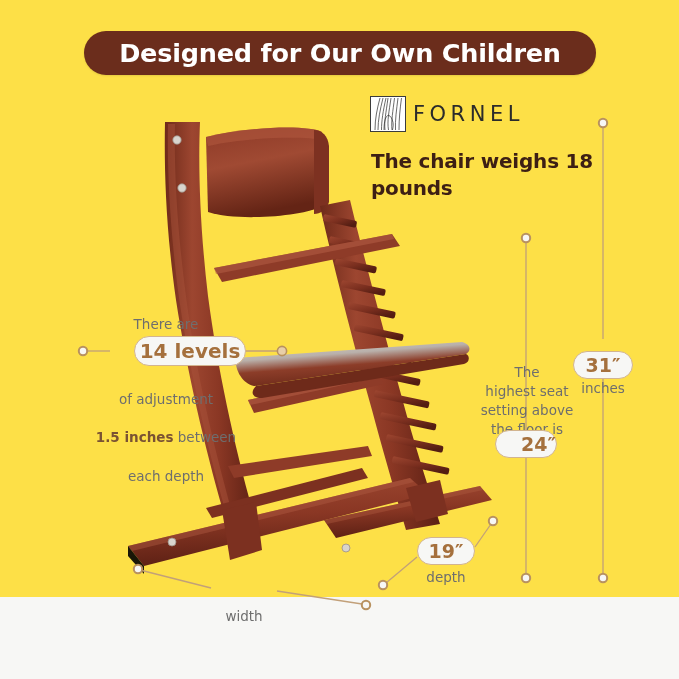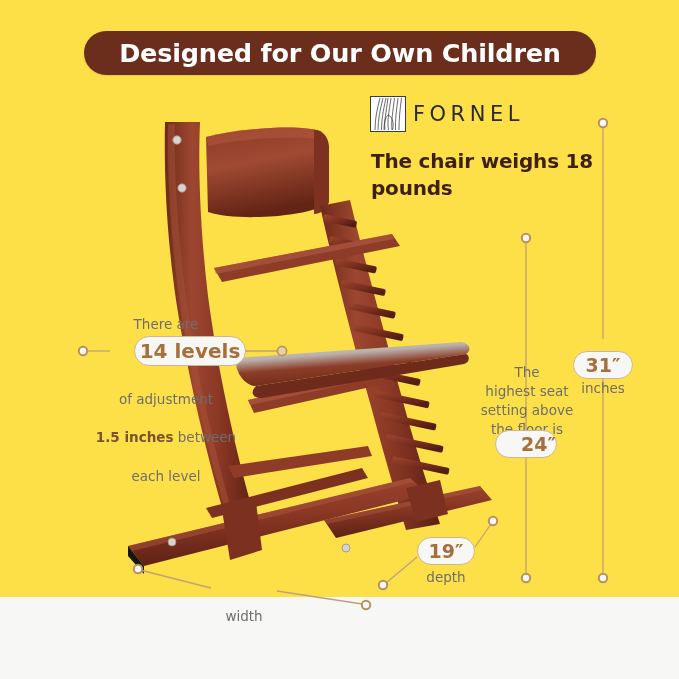--- a/index.html
+++ b/index.html
@@ -374,21 +374,21 @@
     <circle cx="282" cy="351" r="4.6" fill="#e8cfa8" stroke="#b8915f" stroke-width="1.6"></circle>
   </svg>
 
   <div id="levels-caption-top" class="caption">There are</div>
   <div id="pill-levels" class="pill">
     <span>14 levels</span>
   </div>
   <div id="levels-caption-bottom" class="caption">
     <span>of adjustment</span><br>
     <b>1.5 inches</b><span> between</span><br>
-    <span>each level</span>
+    <span>each depth</span>
   </div>
 
   <div id="seat-height-caption" class="caption">The
 highest seat
 setting above
 the floor is</div>
   <div id="pill-seat-height" class="pill">
     <span>24″</span>
   </div>
 

